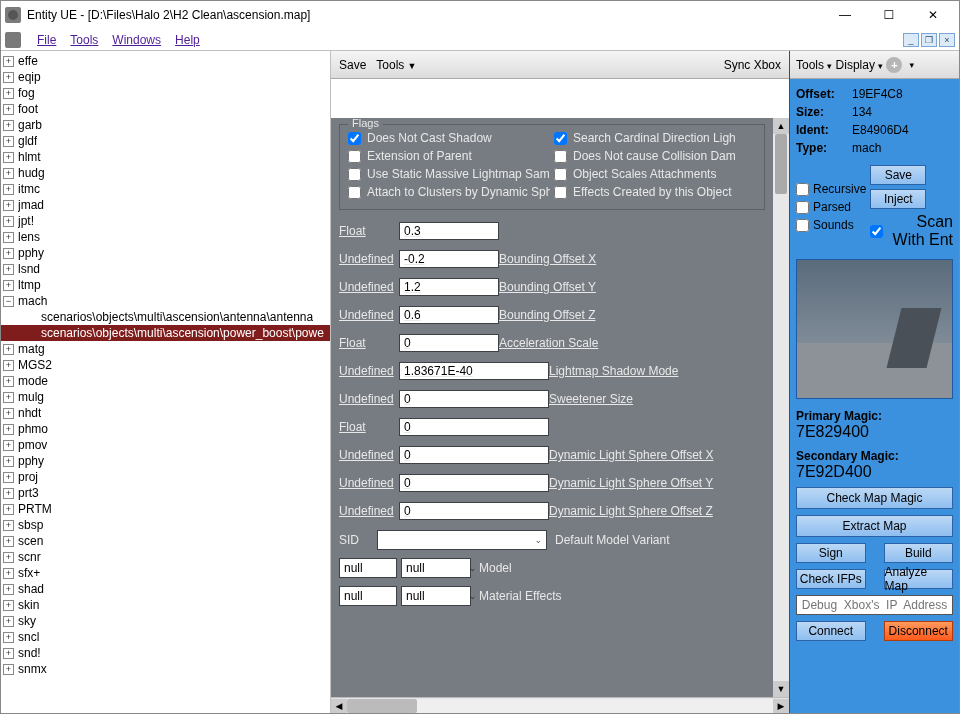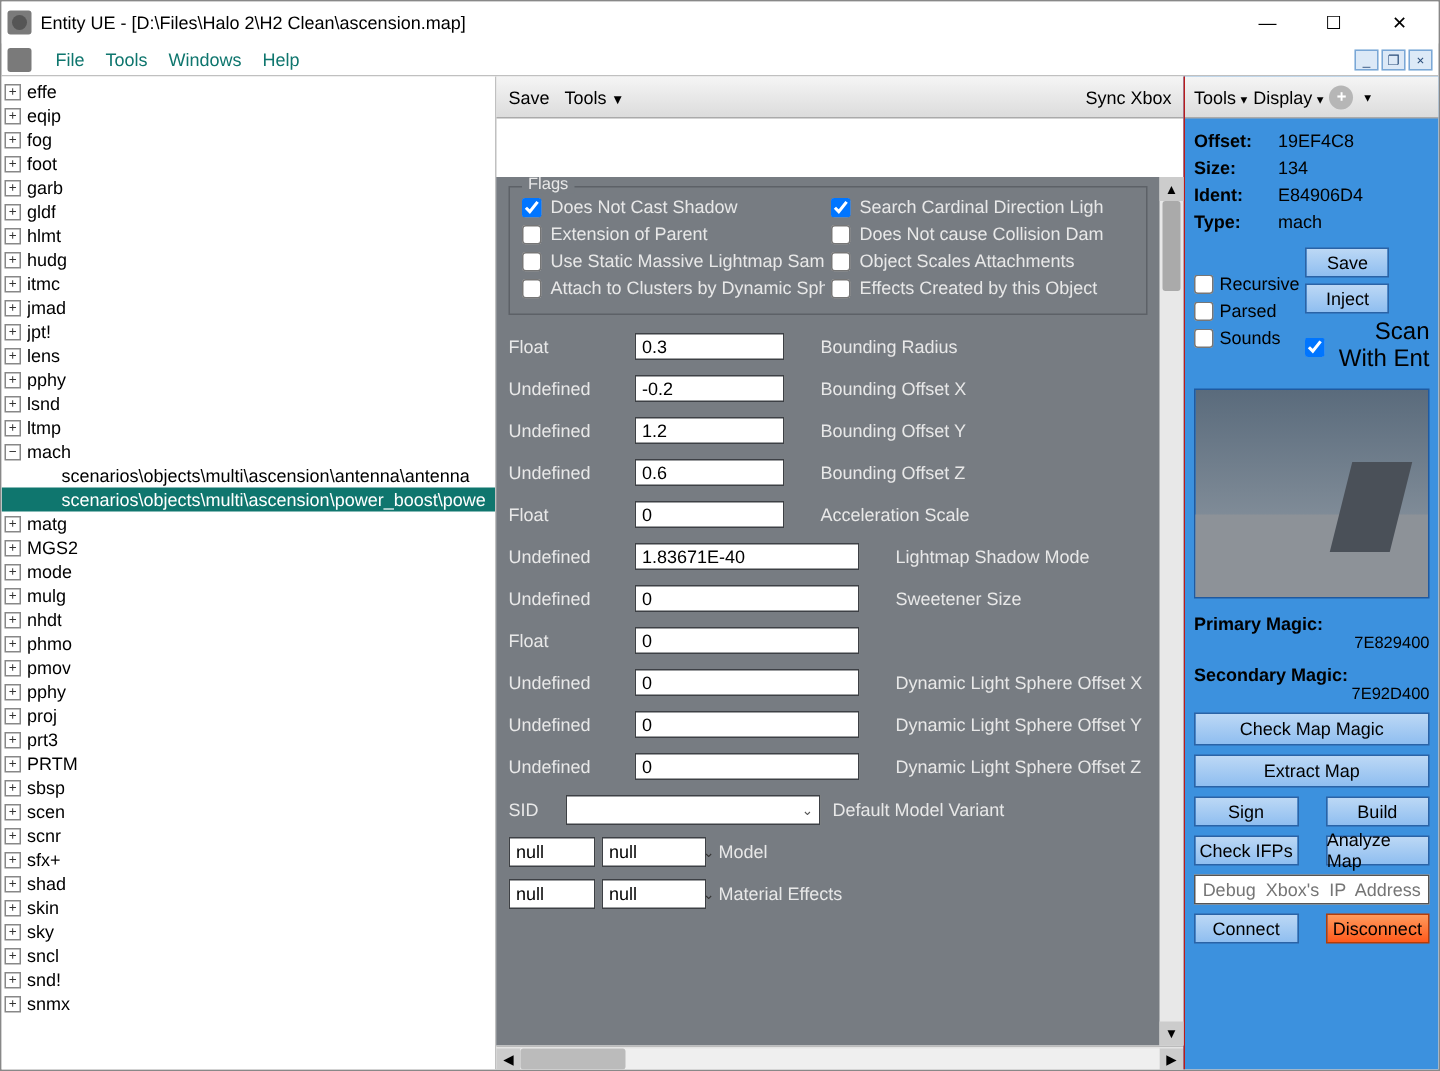--- a/index.html
+++ b/index.html
@@ -9,54 +9,54 @@
 .title-bar { display: flex; align-items: center; height: 28px; padding: 0 4px; background: #fff; }
 .title-bar .app-icon { width: 16px; height: 16px; background: #7a7a7a; border-radius: 2px; margin-right: 6px; position: relative; }
 .title-bar .app-icon::before { content:""; position:absolute; left:3px; top:3px; width:10px; height:10px; background:#555; border-radius:50%; }
 .title { flex: 1; color: #000; }
 .win-btns { display: flex; gap: 0; }
 .win-btn { width: 44px; height: 24px; display: flex; align-items: center; justify-content: center; color:#000; }
 
 
 .menu-bar { display: flex; align-items: center; height: 22px; padding: 0 4px; gap: 14px; border-bottom: 1px solid #c0c0c0; }
 .menu-bar .app-icon { width: 16px; height: 16px; background: #7a7a7a; border-radius: 2px; margin-right: 2px; }
-.menu-item { color: #0f766e; }
+.menu-item { color: #4c1d95; text-decoration: underline; }
 .mdi-btns { margin-left: auto; display:flex; gap:2px; }
 .mdi-btn { width:16px; height:14px; border:1px solid #7aa7d6; background:#dce9f7; display:flex; align-items:center; justify-content:center; font-size:9px; color:#2a4d7a; }
 
 
 .main { flex: 1; display: flex; min-height: 0; }
 
 
 .tree-panel { width: 330px; border-right: 1px solid #c0c0c0; overflow-y: scroll; overflow-x: hidden; background: #fff; padding: 2px 0; }
 .tree-row { display: flex; align-items: center; height: 16px; padding-left: 2px; white-space: nowrap; color: #000; }
 .expander { width: 11px; height: 11px; border: 1px solid #888; display: inline-flex; align-items: center; justify-content: center; font-size: 9px; line-height: 1; margin-right: 4px; color:#333; background:#fff; }
 .tree-row.child { padding-left: 40px; }
-.tree-row.child.selected { background: #0f766e; color: #fff; }
+.tree-row.child.selected { background: #7f1d1d; color: #fff; }
 .tree-label { overflow: hidden; text-overflow: clip; }
 
 
 .center { flex: 1; display: flex; flex-direction: column; min-width: 0; }
 .center-toolbar { height: 28px; background: linear-gradient(#f5f5f5,#dcdcdc); border-bottom: 1px solid #aaa; display: flex; align-items: center; padding: 0 8px; gap: 10px; }
 .center-toolbar .spacer { flex: 1; }
 .dd-caret { font-size: 9px; margin-left: 3px; }
 .editor-scroll { flex: 1; display: flex; background: #777c82; margin-top: 39px; }
 .editor { flex: 1; padding: 6px 8px 12px 8px; background: #777c82; color: #e8e8e8; overflow: hidden; }
 .vscroll { width: 16px; background: #e8e8e8; position: relative; }
 .vscroll-up, .vscroll-down { position:absolute; left:0; right:0; height:16px; background:#ccc; display:flex; align-items:center; justify-content:center; font-size:9px; }
 .vscroll-up { top:0; } .vscroll-down { bottom:0; }
 .vscroll-thumb { position:absolute; left:2px; right:2px; top:16px; height:60px; background:#aaa; border-radius:2px; }
 
 .flags-group { border: 1px solid #5d6167; padding: 6px 8px 10px 8px; margin-bottom: 12px; position: relative; }
 .flags-group .legend { position: absolute; top: -8px; left: 8px; background: #777c82; padding: 0 4px; color: #e8e8e8; font-size: 11px; }
 .flags-grid { display: grid; grid-template-columns: 1fr 1fr; gap: 4px 4px; }
 .flag { display: flex; align-items: center; gap: 6px; color: #e8e8e8; white-space: nowrap; overflow:hidden; }
 .flag input { width: 13px; height: 13px; }
 
-.prop-row { display: grid; grid-template-columns: 60px 100px 220px; gap: 24px; align-items: center; margin-bottom: 10px; color: #e8e8e8; }
+.prop-row { display: grid; grid-template-columns: 60px 100px 220px; gap: 0; align-items: center; margin-bottom: 10px; color: #e8e8e8; text-decoration: underline; }
 .prop-row.wide { grid-template-columns: 60px 150px 220px; }
 .prop-row input[type=text] { height: 18px; background: #fff; color: #000; padding: 0 4px; border: 1px solid #3d4045; font-size: 12px; }
 .prop-label-left { white-space: nowrap; }
 
 .sid-row { display: flex; align-items: center; gap: 8px; margin: 8px 0; }
 .sid-select { width: 170px; height: 20px; background: #fff; border: 1px solid #3d4045; display:flex; align-items:center; justify-content:flex-end; padding-right:4px; color:#555; }
 
 .combo-row { display: flex; align-items: center; gap: 4px; margin-bottom: 8px; }
 .combo { display:flex; align-items:center; justify-content:space-between; background:#fff; color:#000; border:1px solid #3d4045; height:20px; padding:0 4px;gap:44px; }
 .combo.small { width: 58px; }
@@ -77,21 +77,21 @@
 .info-row .k { width: 48px; font-weight:bold; }
 .cb-row { display:flex; align-items:center; gap:4px; color:#000; margin-bottom:4px; }
 .cb-row input { width:13px; height:13px; }
 .btn { background: linear-gradient(#bcd8f5,#8fbef0); border:1px solid #2a63a6; color:#000; height:20px; display:flex; align-items:center; justify-content:center; }
 .btn.mini { width: 56px; }
 .btn.danger { background: linear-gradient(#ff9a5c,#ff5a1c); border-color:#b23d0a; }
 .preview { height: 140px; background: linear-gradient(#5a6b7c 0%, #7f8b97 60%, #a4aab0 100%); border:1px solid #1f5aa0; margin:6px 0 8px 0; position:relative; }
 .preview .ground { position:absolute; left:0; right:0; bottom:0; height:40%; background:#8d9298; }
 .preview .struct { position:absolute; right:18px; bottom:30px; width:40px; height:60px; background:#4a5058; transform: skewX(-14deg); }
 .magic-lbl { font-weight:bold; color:#000; margin-top:2px; }
-.magic-val { color:#000; margin-bottom:6px; font-size:11px;text-align:right; }
+.magic-val { color:#000; margin-bottom:6px; font-size:16px; }
 .btn-full { margin-bottom:6px; height:22px; }
 .btn-half-row { display:flex; gap:18px; margin-bottom:6px; }
 .btn-half-row .btn { flex:1; }
 .ip-input { height:20px; background:#fff; border:1px solid #555; color:#555; padding:0 4px; margin-bottom:6px; text-align:center; }
 
 .two-col { display:flex; gap:4px; align-items:center; }
 
 </style>
 </head>
 <body>
@@ -321,21 +321,20 @@
               <label class="flag">
                 <input type="checkbox" style="">
                 <span>Effects Created by this Object</span>
               </label>
             </div>
         </div>
         <div id="props">
             <div class="prop-row">
               <span class="prop-label-left">Float</span>
               <input type="text" value="0.3" style="">
-              <span>Bounding Radius</span>
             </div>
             <div class="prop-row">
               <span class="prop-label-left">Undefined</span>
               <input type="text" value="-0.2" style="">
               <span>Bounding Offset X</span>
             </div>
             <div class="prop-row">
               <span class="prop-label-left">Undefined</span>
               <input type="text" value="1.2" style="">
               <span>Bounding Offset Y</span>

